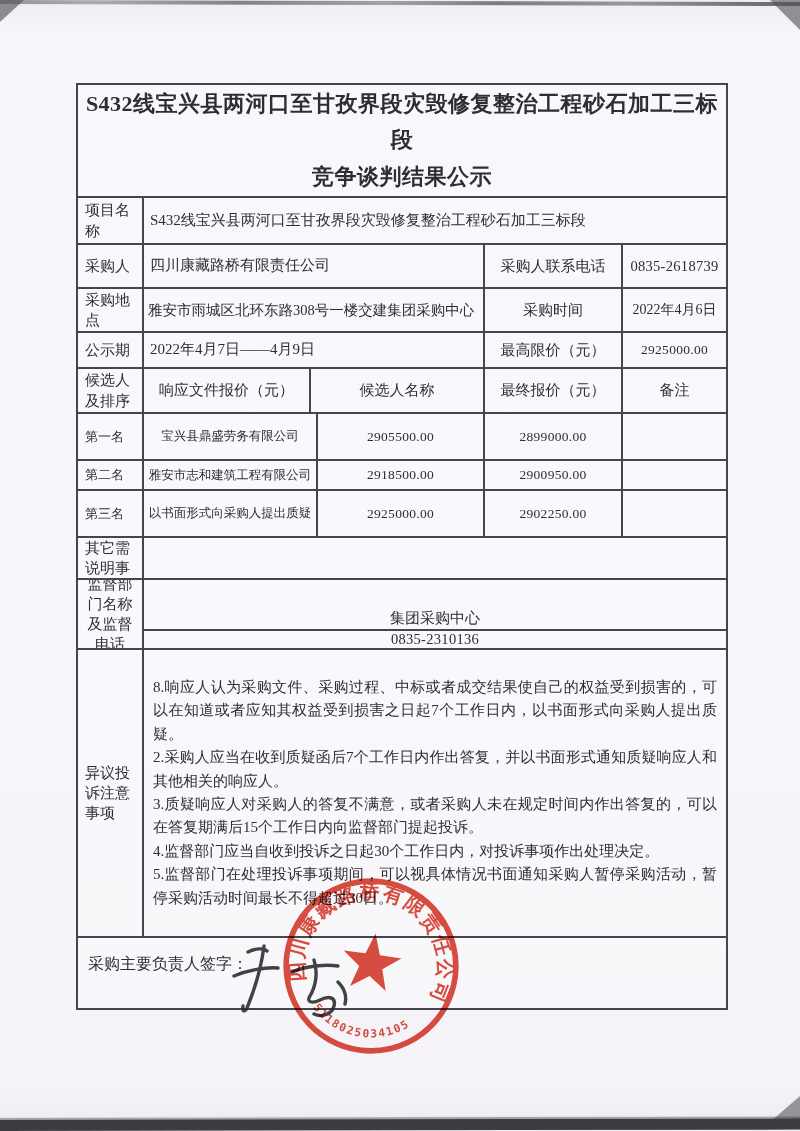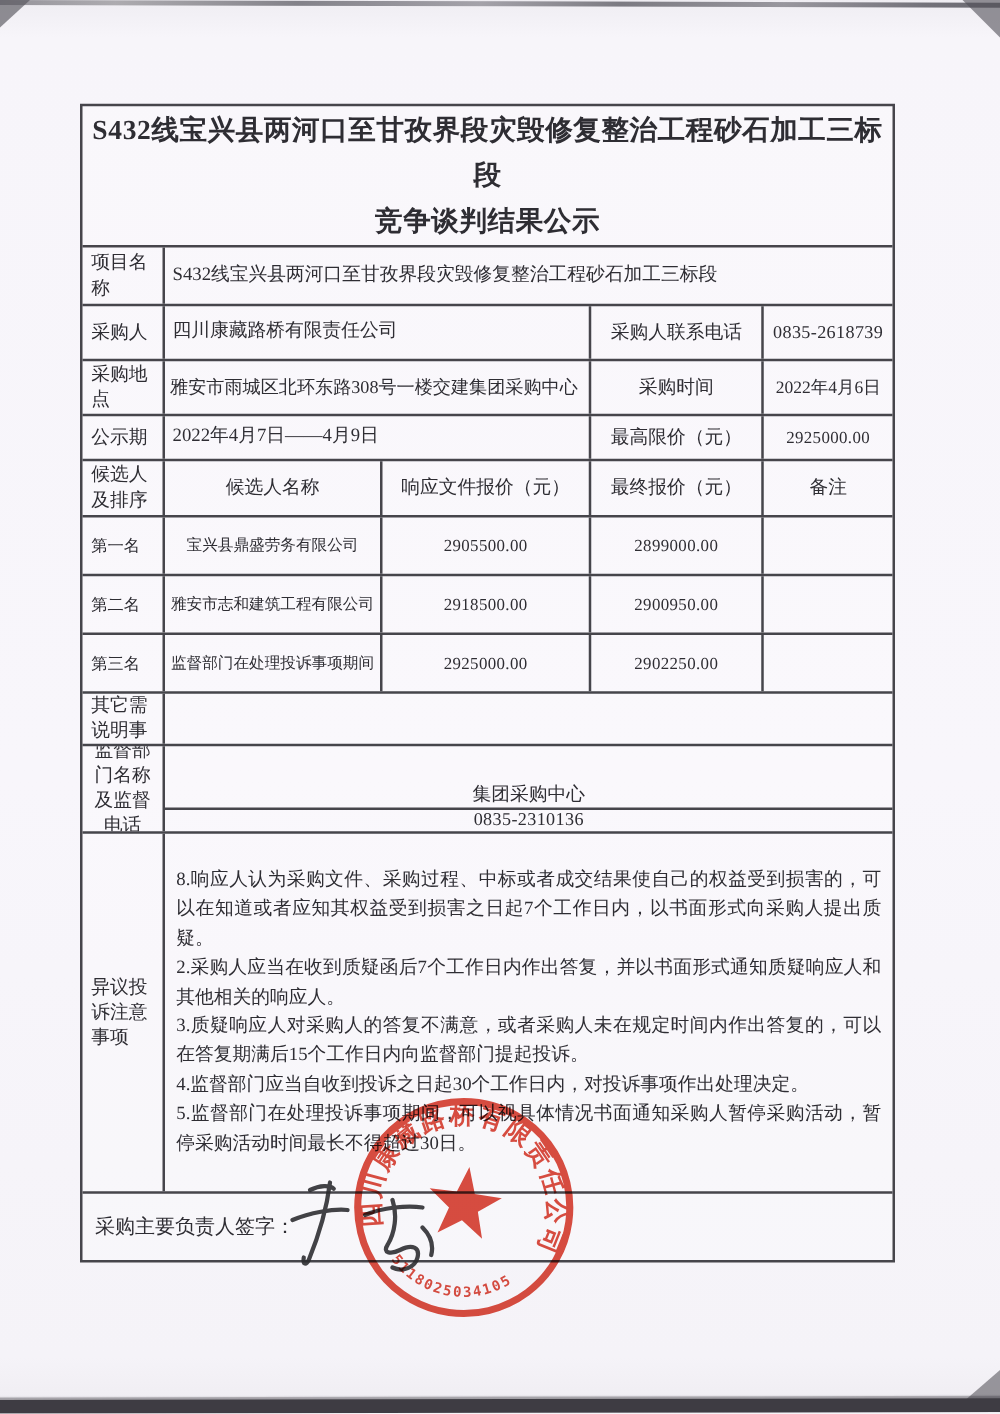--- a/index.html
+++ b/index.html
@@ -12,21 +12,21 @@
   .edge-top{position:absolute;top:0;left:-5px;width:810px;height:4px;opacity:.75;
     background:linear-gradient(90deg,#75737b 0%,#979599 12%,#5f5e66 30%,#8b8991 48%,#55545c 62%,#7b7981 78%,#4a4952 92%,#3f3e46 100%);
     transform:rotate(.15deg);transform-origin:left top;}
   .edge-bottom{position:absolute;bottom:0;left:-5px;width:810px;height:11px;background:#3e3c43;
     box-shadow:0 -2px 1px rgba(62,60,67,.45);transform:rotate(-.1deg);transform-origin:left bottom;}
   .corner-tl{position:absolute;top:0;left:0;width:0;height:0;border-top:22px solid #56545c;border-right:24px solid transparent;opacity:.65;}
   .corner-tr{position:absolute;top:0;right:0;width:0;height:0;border-top:30px solid #504e56;border-left:30px solid transparent;opacity:.6;}
   .corner-br{position:absolute;bottom:9px;right:0;width:0;height:0;border-bottom:26px solid #4a4850;border-left:30px solid transparent;opacity:.55;}
 
   
-  .doc-table{position:absolute;left:64px;top:83px;width:652px;height:927px;
+  .doc-table{position:absolute;left:76px;top:83px;width:652px;height:927px;
     border:2px solid #46454b;box-sizing:border-box;background:rgba(255,255,255,.25);}
   .row{display:flex;box-sizing:border-box;border-bottom:2px solid #46454b;}
   .row:last-child{border-bottom:none;}
   .cell{box-sizing:border-box;border-right:2px solid #46454b;display:flex;align-items:center;overflow:hidden;}
   .cell:last-child{border-right:none;}
   .c1{width:66px;}.c2{width:174px;}.c3{width:167px;}.c4{width:138px;}.c5{flex:1;}
   .c23{width:341px;}.cflex{flex:1;}
   .label{padding:2px 7px;font-size:15px;line-height:1.35;word-break:break-all;}
   .val-left{padding:2px 6px;font-size:15px;line-height:1.3;}
   .center{justify-content:center;text-align:center;}
@@ -86,45 +86,45 @@
 
     <div class="row" style="height:36px">
       <div class="cell c1 label">公示期</div>
       <div class="cell c23 val-left">2022年4月7日——4月9日</div>
       <div class="cell c4 center label" style="padding:2px 4px">最高限价（元）</div>
       <div class="cell c5 center num">2925000.00</div>
     </div>
 
     <div class="row" style="height:45px">
       <div class="cell c1 label">候选人及排序</div>
+      <div class="cell c3 center label" style="padding:2px 3px">响应文件报价（元）</div>
       <div class="cell c2 center label">候选人名称</div>
-      <div class="cell c3 center label" style="padding:2px 3px">响应文件报价（元）</div>
       <div class="cell c4 center label" style="padding:2px 3px">最终报价（元）</div>
       <div class="cell c5 center label">备注</div>
     </div>
 
     <div class="row" style="height:47px">
       <div class="cell c1 label small">第一名</div>
       <div class="cell c2 center name">宝兴县鼎盛劳务有限公司</div>
       <div class="cell c3 center num">2905500.00</div>
       <div class="cell c4 center num">2899000.00</div>
       <div class="cell c5 center num"></div>
     </div>
 
-    <div class="row" style="height:47px">
+    <div class="row" style="height:30px">
       <div class="cell c1 label small">第二名</div>
       <div class="cell c2 center name">雅安市志和建筑工程有限公司</div>
       <div class="cell c3 center num">2918500.00</div>
       <div class="cell c4 center num">2900950.00</div>
       <div class="cell c5 center num"></div>
     </div>
 
     <div class="row" style="height:47px">
       <div class="cell c1 label small">第三名</div>
-      <div class="cell c2 center name">监督部门在处理投诉事项期间</div>
+      <div class="cell c2 center name">以书面形式向采购人提出质疑</div>
       <div class="cell c3 center num">2925000.00</div>
       <div class="cell c4 center num">2902250.00</div>
       <div class="cell c5 center num"></div>
     </div>
 
     <div class="row" style="height:42px">
       <div class="cell c1 label">其它需说明事</div>
       <div class="cell cflex val-left"></div>
     </div>
 

